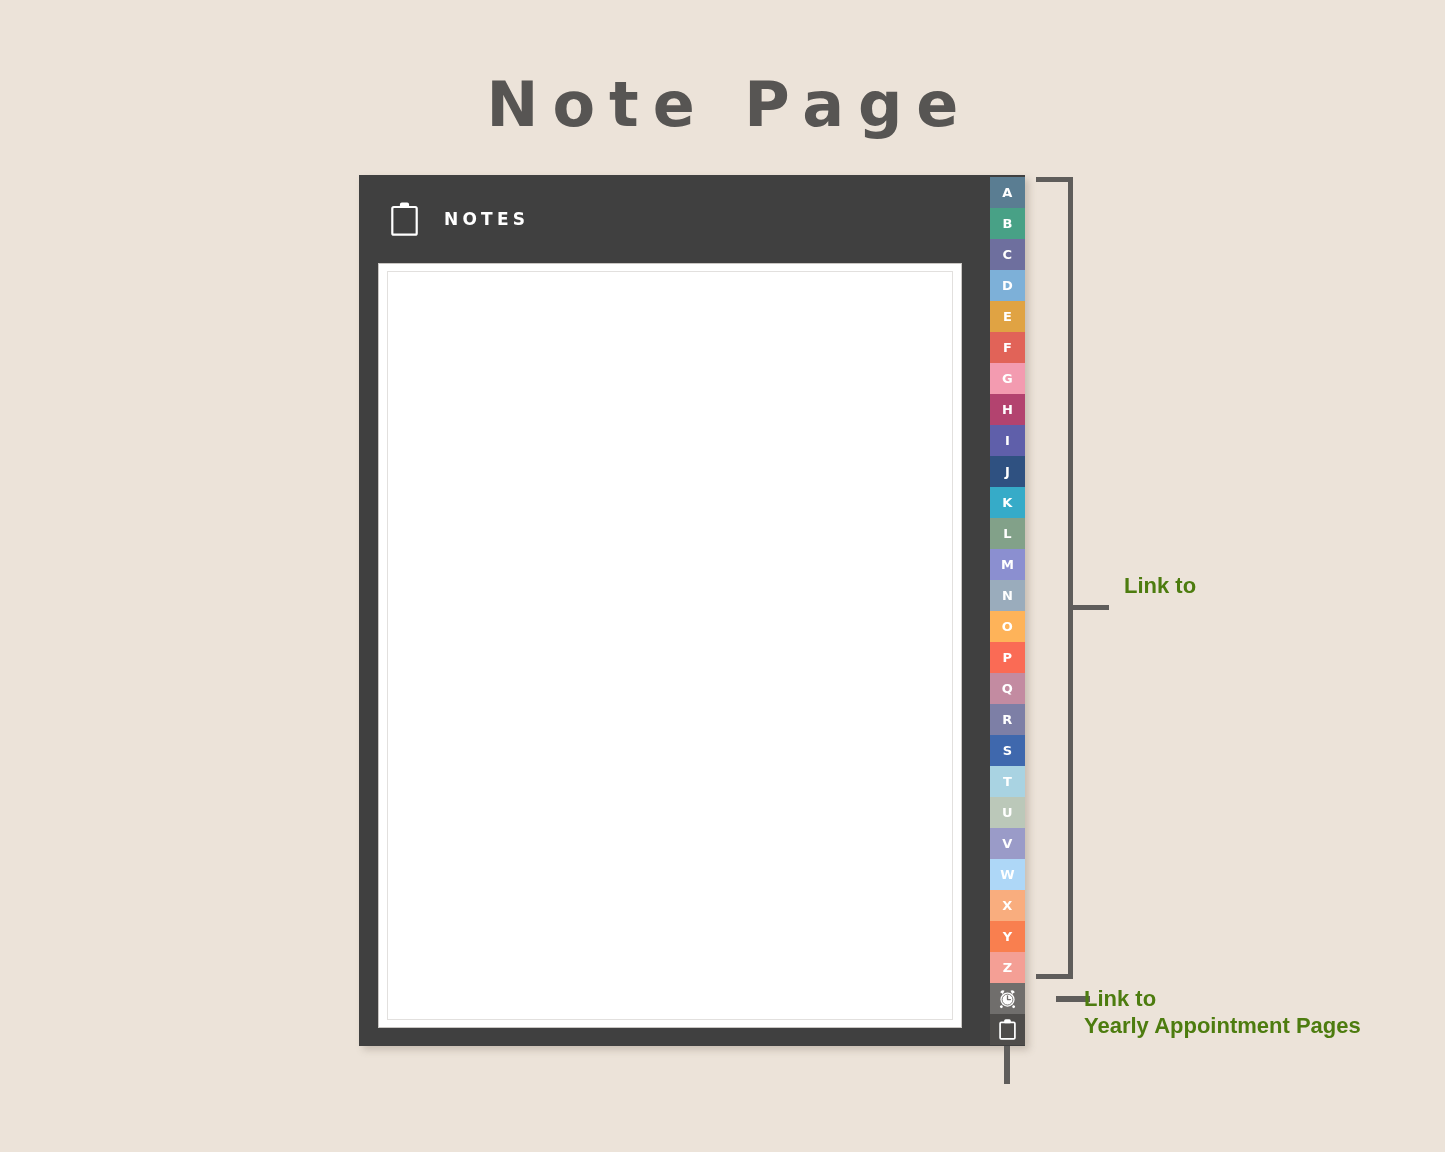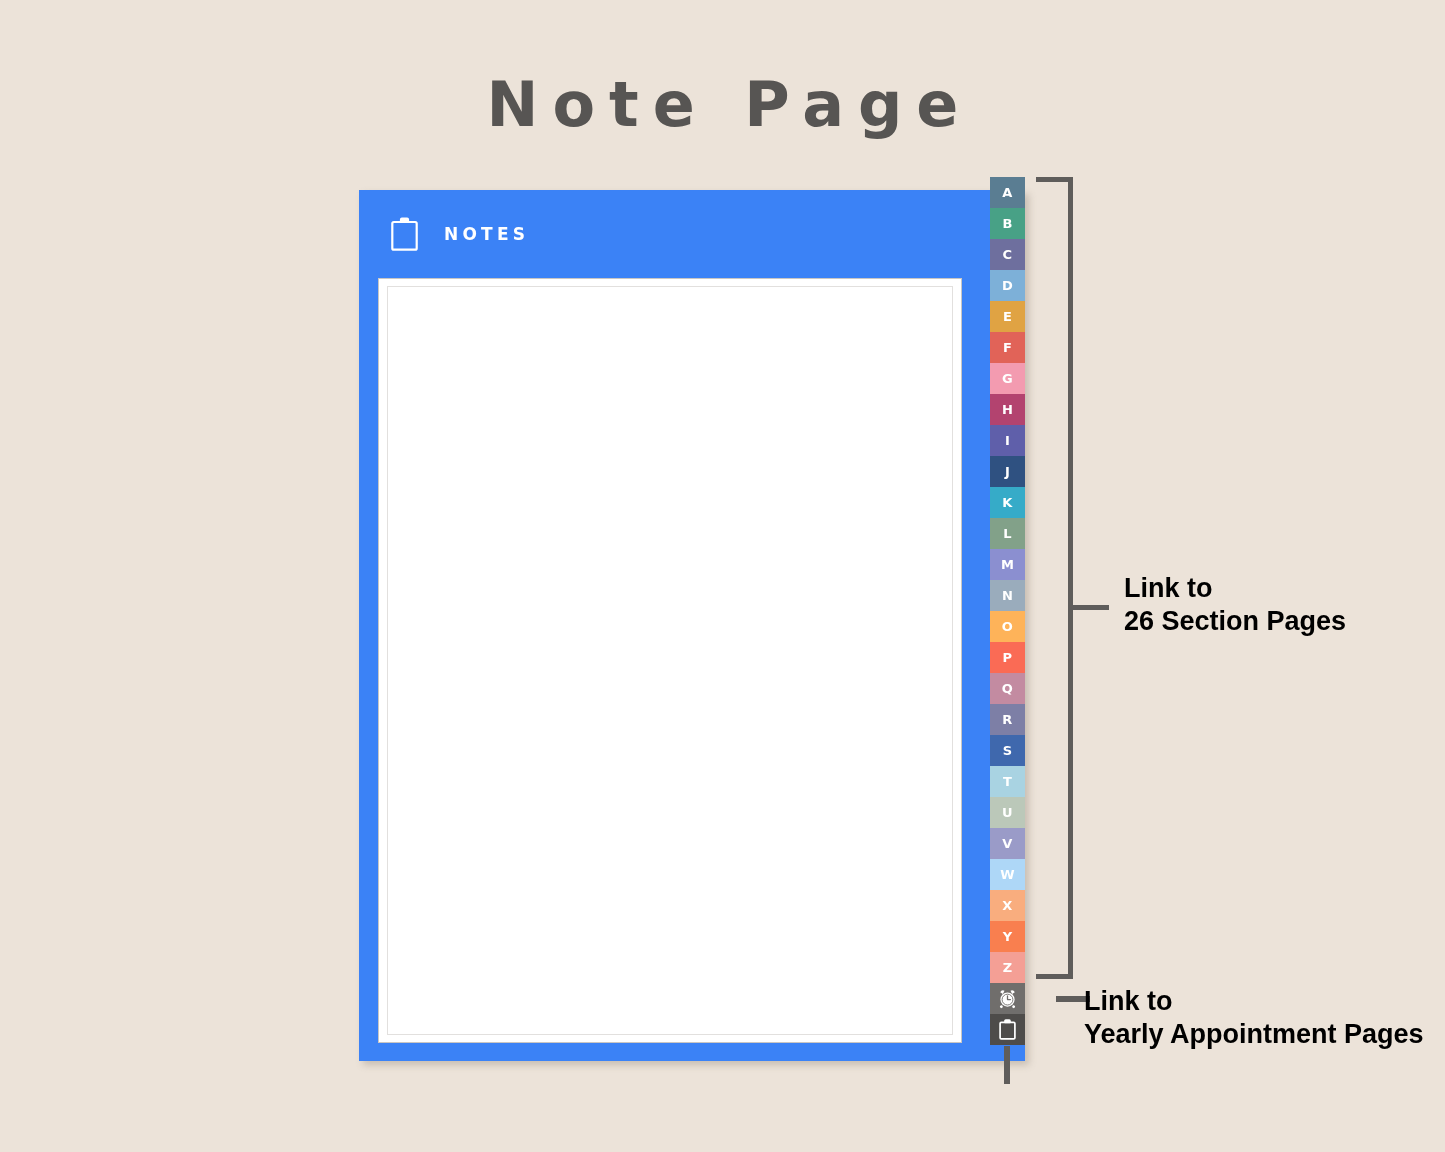--- a/index.html
+++ b/index.html
@@ -35,23 +35,22 @@
     white-space: nowrap;
   }
 
   
   #planner-panel {
     position: absolute;
     left: 359px;
     top: 175px;
     width: 666px;
     height: 871px;
-    background: #3b82f6;
+    background: #404040;
     box-shadow: 4px 4px 7px rgba(120,105,92,0.30);
-    margin-top: 15px;
   }
 
   
   #planner-header {
     position: absolute;
     left: 0;
     top: 0;
     width: 622px;
     height: 88px;
     display: flex;
@@ -187,23 +186,23 @@
   #drop-note-page {
     left: 1004px;
     top: 1046px;
     width: 6px;
     height: 38px;
   }
 
   
   .anno-label {
     position: absolute;
-    color: #000000;
+    color: #4d7c0f;
     font-family: "Liberation Sans", sans-serif;
-    font-size: 27px;
+    font-size: 22px;
     font-weight: 700;
     line-height: 1.23;
     white-space: nowrap;
   }
 
   #label-sections   { left: 1124px; top: 572px; }
   #label-appointment{ left: 1084px; top: 985px; }
   #label-notepage   { left: 991px;  top: 1089px; }
 </style>
 </head>
@@ -331,21 +330,20 @@
 
   <div id="bracket-spine" class="anno-line"></div>
   <div id="bracket-top-stub" class="anno-line"></div>
   <div id="bracket-bottom-stub" class="anno-line"></div>
   <div id="bracket-mid-arm" class="anno-line"></div>
   <div id="dash-appointment" class="anno-line"></div>
   <div id="drop-note-page" class="anno-line"></div>
 
   <div id="label-sections" class="anno-label">
     <div>Link to</div>
-    <div>26 Section Pages</div>
   </div>
 
   <div id="label-appointment" class="anno-label">
     <div>Link to</div>
     <div>Yearly Appointment Pages</div>
   </div>
 
 
 </div>
 

